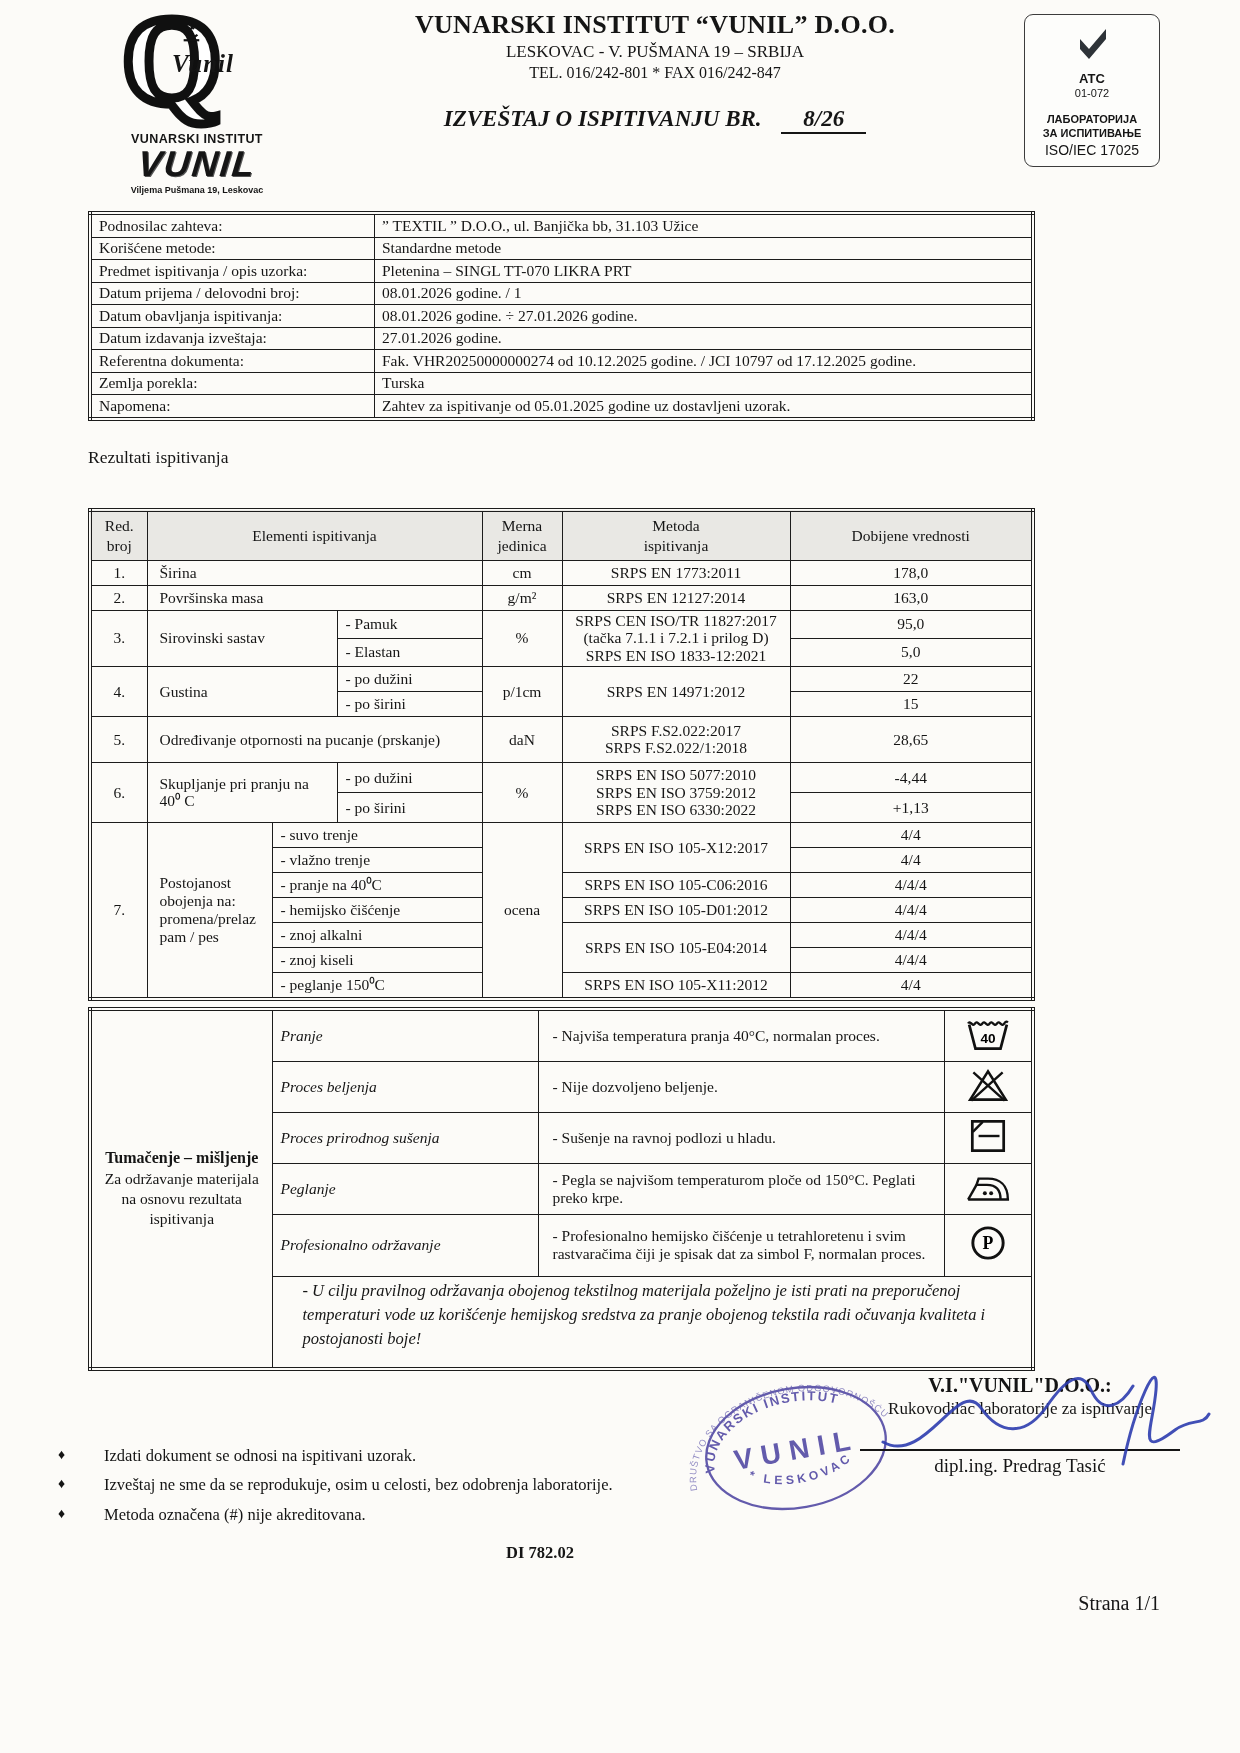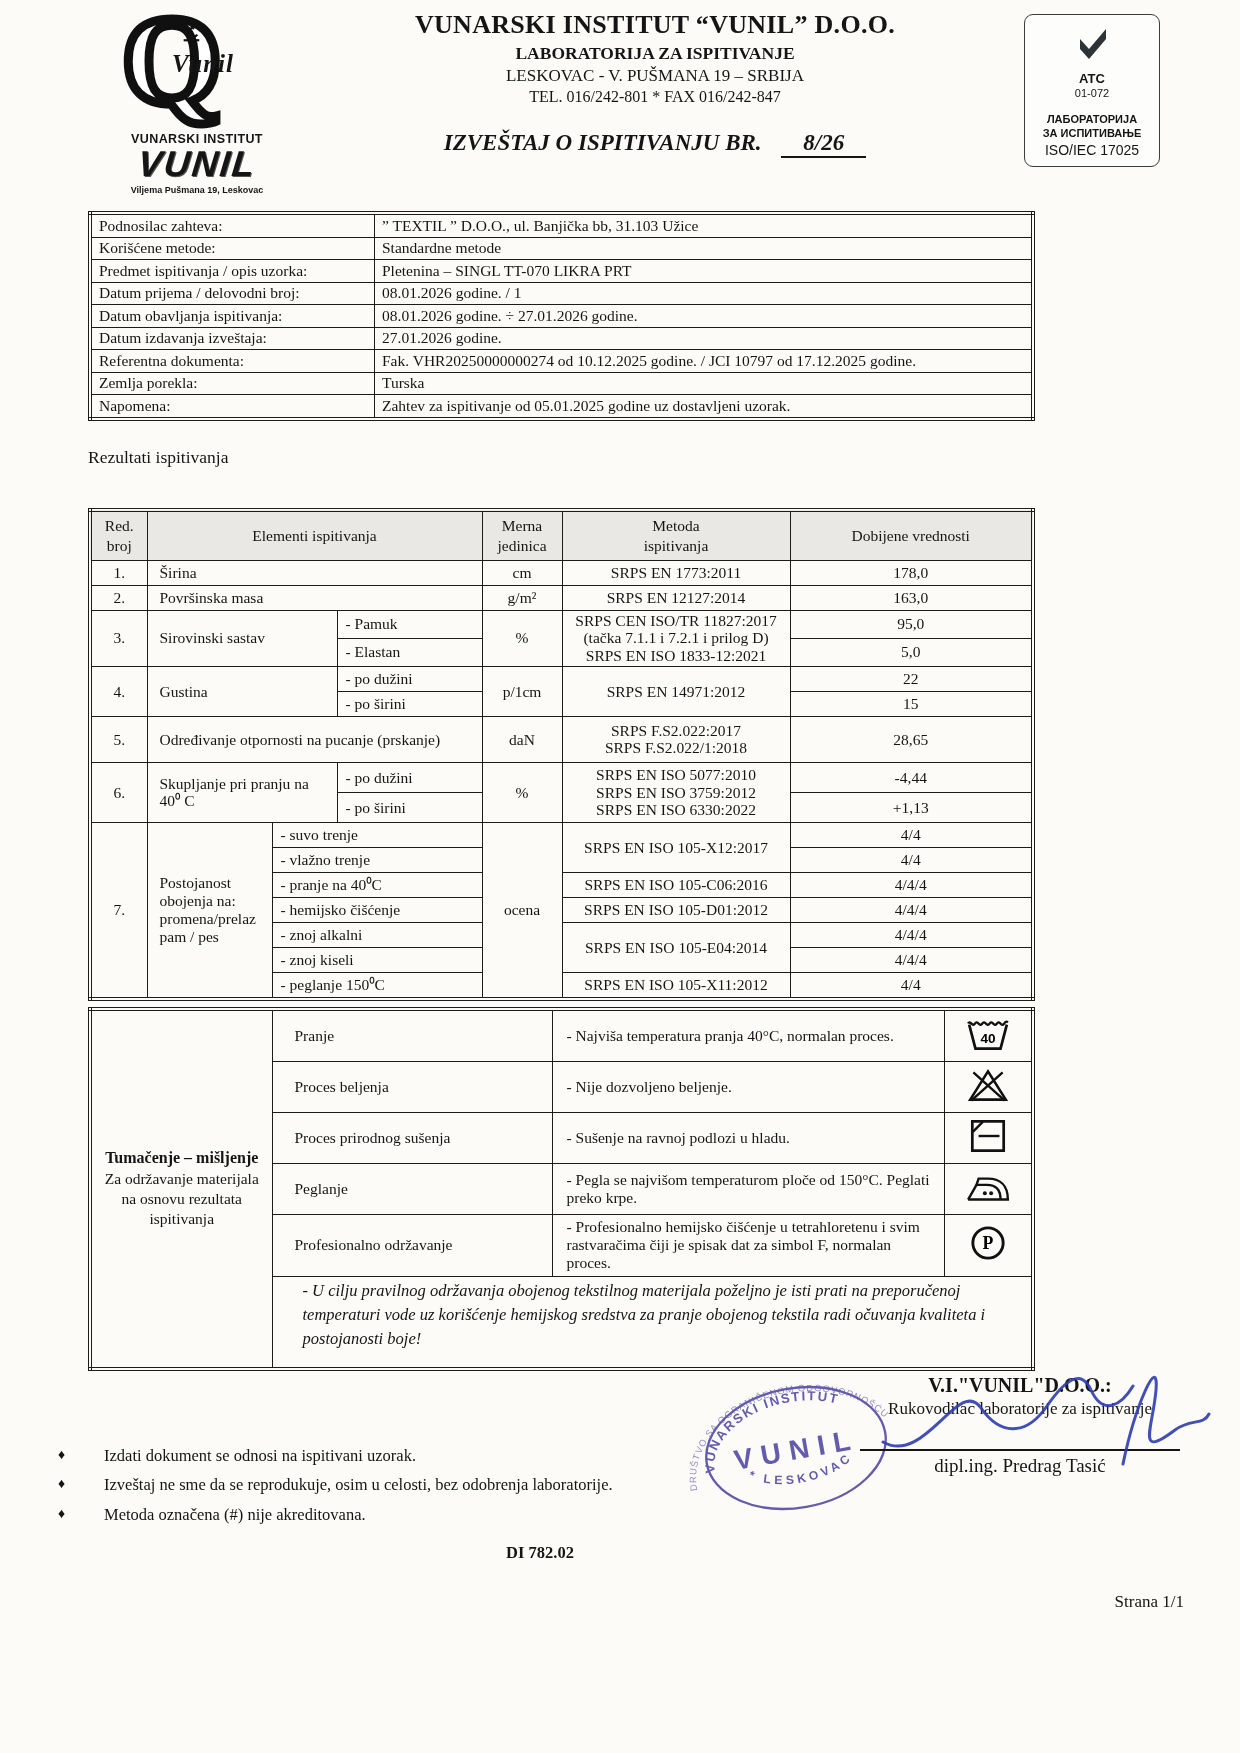--- a/index.html
+++ b/index.html
@@ -58,39 +58,39 @@
   .sec-title{font-size:17.5px; margin:26px 0 40px 0;}
   .res{text-align:center;}
   .res th{background:#e9e8e4; font-weight:normal; height:46px; line-height:1.25;}
   .res td{height:22px; line-height:1.15;}
   .res .el{text-align:left; padding-left:12px;}
   .res .sub{padding-left:8px;margin-left:44px;}
   .care td{font-size:15.5px;}
   .care .carelabel{text-align:center; padding:4px 6px;}
   .care .ct{font-weight:bold; font-size:16px; margin-bottom:2px;}
   .care .cs{font-size:15.5px; line-height:1.3;}
-  .care .proc{width:250px; height:44px; padding-left:22px;}
+  .care .proc{width:250px; height:44px; padding-left:8px;font-style:italic;}
   .care .desc{padding-left:14px;}
   .care .cicon{width:78px; text-align:center; padding:4px;}
   .care .note{font-style:italic; font-size:16.5px; padding:2px 18px 16px 30px; line-height:1.45;}
 
   
   .sig-area{position:absolute; left:640px; top:1352px; width:580px; height:240px;}
   .stamp{position:absolute; left:30px; top:2px; transform:rotate(-10deg); opacity:.92;}
   .sig-text{position:absolute; left:185px; top:22px; width:390px; text-align:center;}
   .sig-co{font-size:20px; font-weight:bold;}
   .sig-role{font-size:17px; margin-top:2px;}
   .sig-line{width:320px; margin:30px auto 0; border-bottom:2px solid #151515;}
   .sig-name{font-size:19px; margin-top:4px;}
   .scribble{position:absolute; left:235px; top:-10px;}
   .fnotes{position:absolute; left:58px; top:1445px; width:640px;}
   .fnote{display:flex; font-size:16.5px; margin-bottom:7px; line-height:1.35;}
   .fnote .dia{width:46px; font-size:14px; padding-top:1px;}
   .doccode{position:absolute; left:460px; top:1543px; width:160px; text-align:center; font-weight:bold; font-size:16.5px;}
-  .pagelabel{position:absolute; right:56px; top:1592px; font-size:17px;}
+  .pagelabel{position:absolute; right:80px; top:1592px; font-size:20px;}
 </style>
 </head>
 <body>
 
 <div class="page">
 
   <div class="hdr">
     <div class="logo-col">
       <div class="qlogo">
         <span class="qglyph">Q</span>
@@ -101,21 +101,20 @@
         </svg>
         <span class="qscript">Vunil</span>
       </div>
       <div class="brand-inst">VUNARSKI INSTITUT</div>
       <div class="brand-vunil">VUNIL</div>
       <div class="brand-addr">Viljema Pušmana 19, Leskovac</div>
     </div>
 
     <div class="title-col">
       <div class="org">VUNARSKI INSTITUT “VUNIL” D.O.O.</div>
-      <div class="lab">LABORATORIJA ZA ISPITIVANJE</div>
       <div class="addr">LESKOVAC - V. PUŠMANA 19 – SRBIJA</div>
       <div class="tel">TEL. 016/242-801 * FAX  016/242-847</div>
       <div class="rep">
         <span>IZVEŠTAJ O ISPITIVANJU BR.</span>
         <span class="repnum">8/26</span>
       </div>
     </div>
 
     <div class="badge">
       <svg width="42" height="40" viewBox="0 0 40 40">

